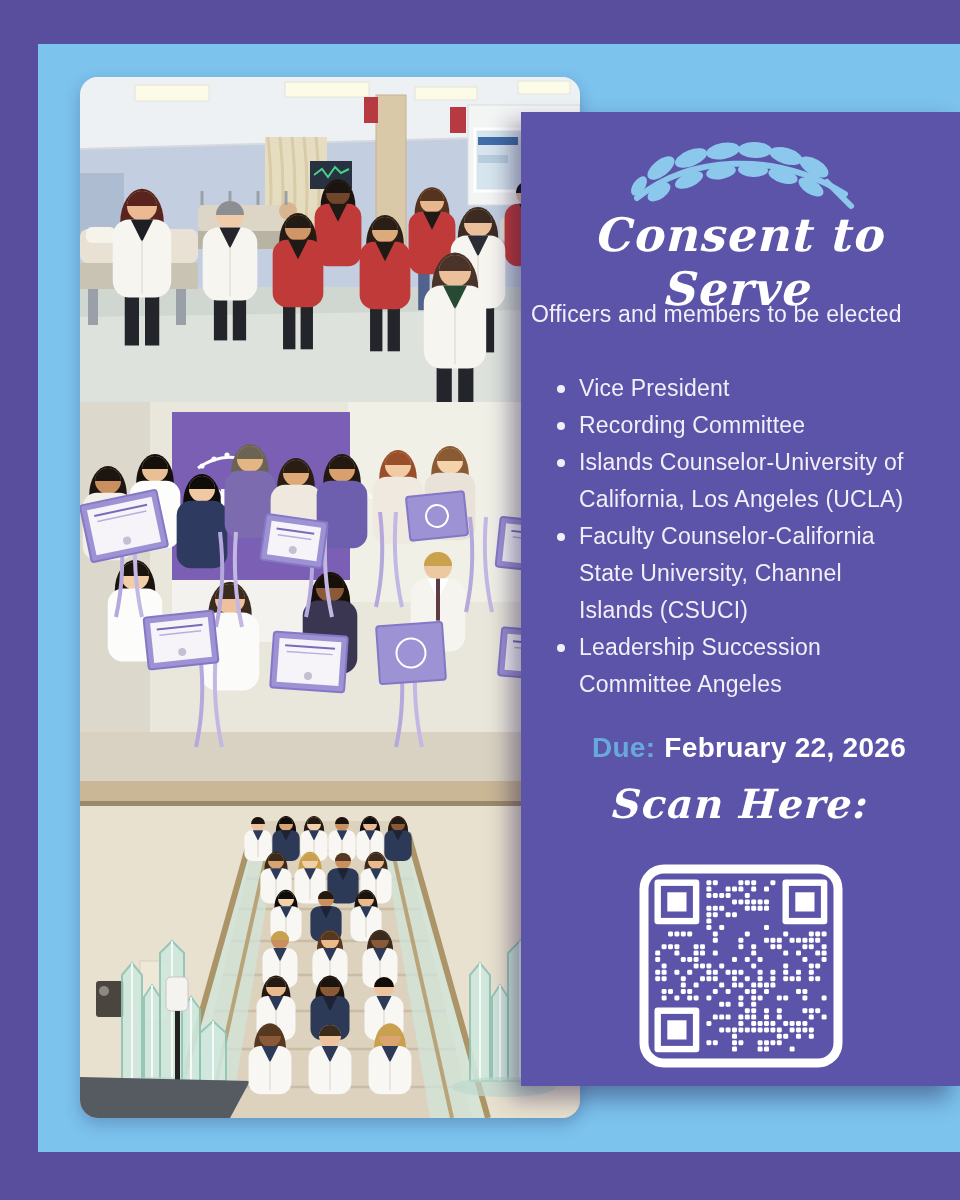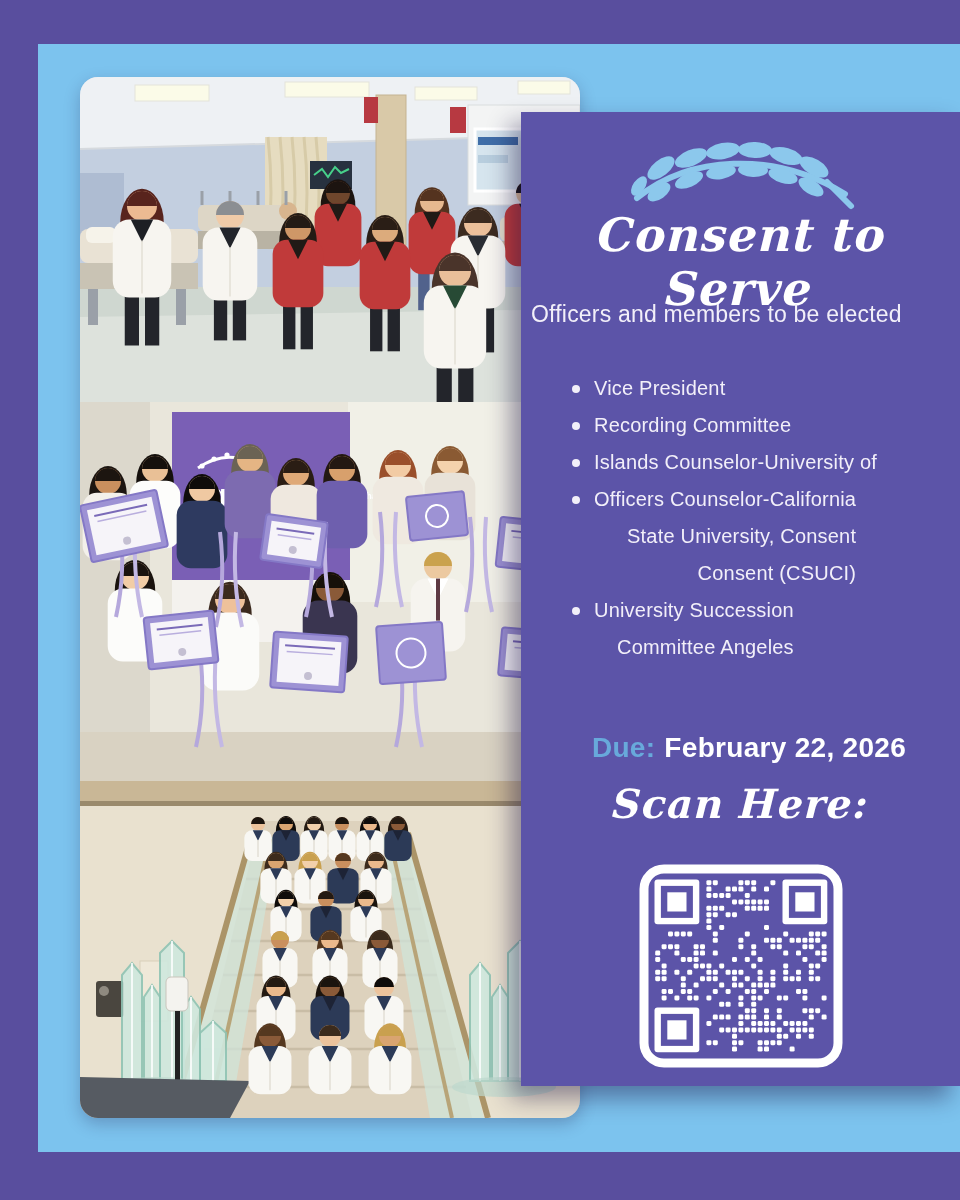--- a/index.html
+++ b/index.html
@@ -9,21 +9,21 @@
   .photos{position:absolute;left:80px;top:77px;width:500px;height:1041px;border-radius:18px;overflow:hidden;box-shadow:0 6px 16px rgba(30,22,70,.25);}
   .photo{position:absolute;left:0;width:500px;display:block;}
   .photo-top{top:0;height:325px;}
   .photo-middle{top:325px;height:379px;}
   .photo-bottom{top:704px;height:337px;}
   .panel{position:absolute;left:521px;top:112px;width:439px;height:974px;background:#5C54A8;box-shadow:-10px 12px 22px rgba(28,20,66,.45);}
   .laurel{position:absolute;left:0;top:18px;width:439px;height:84px;display:flex;justify-content:center;}
   .title{position:absolute;left:0;top:96px;width:439px;text-align:center;color:#FFFFFF;
          font-family:"DejaVu Serif",serif;font-style:italic;font-weight:700;font-size:46px;letter-spacing:1px;transform:skewX(-3deg);}
   .intro{position:absolute;left:10px;top:184px;width:404px;color:#F2EFF9;font-size:23px;line-height:37px;letter-spacing:.2px;}
-  .bullets{position:absolute;left:23px;top:258px;width:404px;color:#F2EFF9;font-size:20px;line-height:37px;letter-spacing:.2px;text-align:right;}
+  .bullets{position:absolute;left:8px;top:258px;width:404px;color:#F2EFF9;font-size:23px;line-height:37px;letter-spacing:.2px;}
   .bullet-item{display:flex;align-items:flex-start;}
   .bullet-dot{width:8px;height:8px;border-radius:50%;background:#F2EFF9;margin:15px 14px 0 28px;flex:0 0 8px;}
   .due{position:absolute;left:0;top:620px;width:456px;text-align:center;font-size:28px;font-weight:700;letter-spacing:.3px;}
   .due .due-label{color:#68A9DB;}
   .due .due-value{color:#FFFFFF;margin-left:9px;}
   .scan{position:absolute;left:0;top:668px;width:439px;text-align:center;color:#FFFFFF;
         font-family:"DejaVu Serif",serif;font-style:italic;font-weight:700;font-size:40px;letter-spacing:1px;transform:skewX(-3deg);}
   .qr-wrap{position:absolute;left:118px;top:752px;width:204px;height:204px;}
   svg text{font-family:"Liberation Sans",sans-serif;}
 </style>
@@ -520,34 +520,35 @@
       <div class="bullet-item">
         <span class="bullet-dot"></span>
         <div>
             <div>Recording Committee</div>
           </div>
       </div>
       <div class="bullet-item">
         <span class="bullet-dot"></span>
         <div>
           <div>Islands Counselor-University of</div>
+          <div>California, Los Angeles (UCLA)</div>
         </div>
       </div>
       <div class="bullet-item">
         <span class="bullet-dot"></span>
         <div>
-          <div>Officers Counselor-California</div>
-          <div>State University, Consent</div>
-          <div>Consent (CSUCI)</div>
+          <div>Faculty Counselor-California</div>
+          <div>State University, Channel</div>
+          <div>Islands (CSUCI)</div>
         </div>
       </div>
       <div class="bullet-item">
         <span class="bullet-dot"></span>
         <div>
-          <div>University Succession</div>
+          <div>Leadership Succession</div>
           <div>Committee Angeles</div>
         </div>
       </div>
     </div>
 
     <div class="due">
       <span class="due-label">Due:</span><span class="due-value">February 22, 2026</span>
     </div>
 
     <div class="scan">Scan Here:</div>

